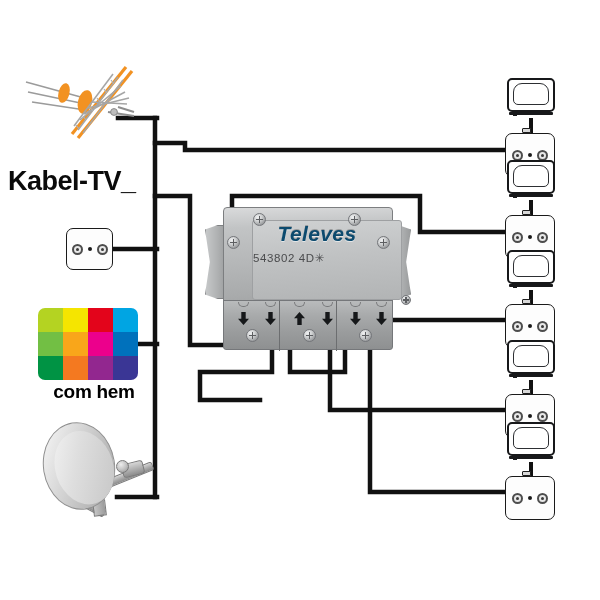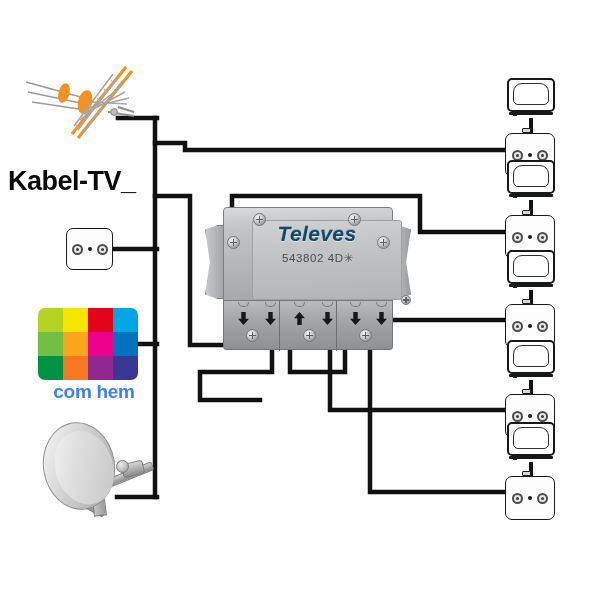--- a/index.html
+++ b/index.html
@@ -57,21 +57,21 @@
     border-radius: 7px;
     overflow: hidden;
   }
   #comhem-caption {
     left: 38px;
     top: 381px;
     width: 112px;
     text-align: center;
     font-size: 19px;
     font-weight: bold;
-    color: #3b82f6;
+    color: #000000;
     letter-spacing: -0.3px;
   }
 
   
   .outlet {
     border: 1.6px solid #1a1a1a;
     border-radius: 7px;
     background: #fdfdfd;
     box-sizing: border-box;
     display: flex;
@@ -217,21 +217,20 @@
     color: #0c4a6e;
     text-shadow: 0 1px 0 #e4e6e7, 0 -1px 0 #9b9d9e;
     font-family: "Liberation Sans", sans-serif;
     user-select: none;
   }
   #splitter .model-text {
     position: absolute;
     left: 48px;
     top: 48px;
     width: 130px;
-    text-align: center;
     font-size: 11.5px;
     color: #4a4b4d;
     letter-spacing: 0.6px;
     font-family: "Liberation Sans", sans-serif;
   }
   
   #splitter .conn-band {
     position: absolute;
     left: 18px;
     top: 97px;

